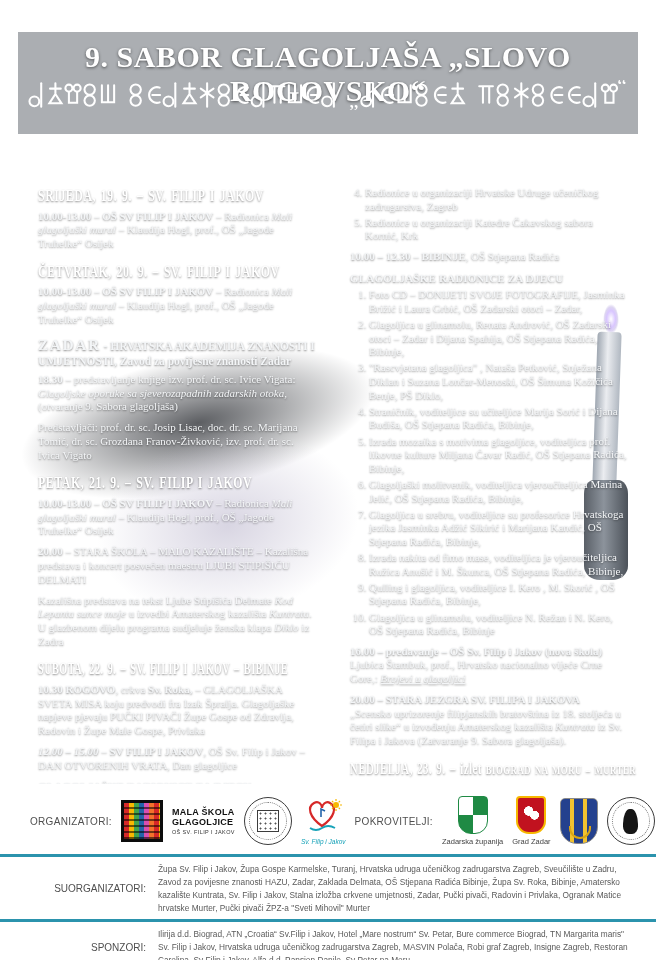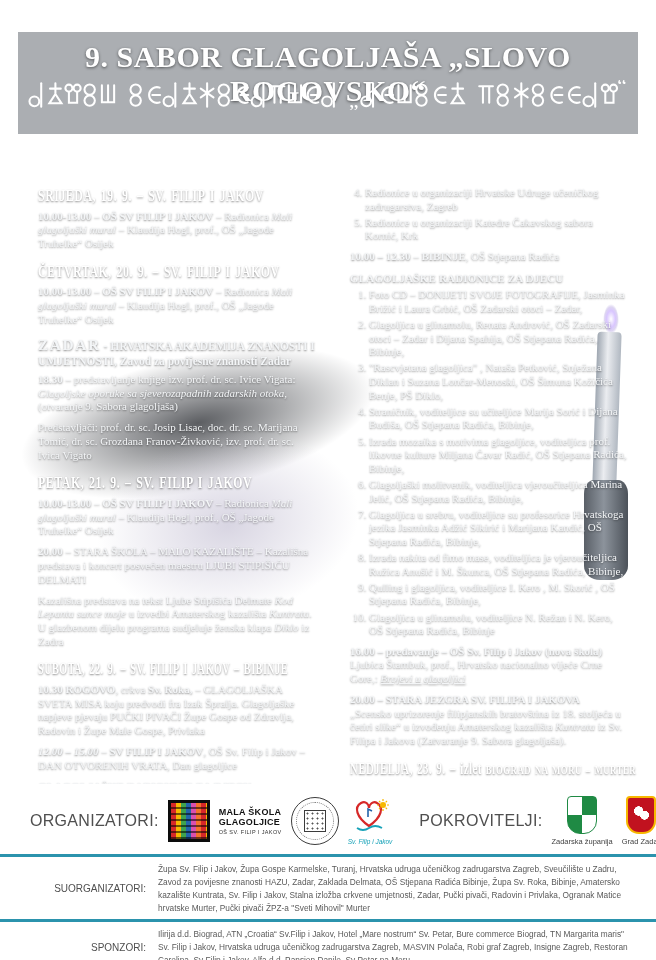--- a/index.html
+++ b/index.html
@@ -55,22 +55,22 @@
   ol.ws{margin:0 0 7px;padding-left:15px;}
   ol.ws10{padding-left:19px;}
   ol.ws li{margin-bottom:2.5px;}
   .izlet{font-size:13.5px;}
   .ned-loc{font-size:11px;}
 
   
   .footer{position:absolute;left:0;top:784px;width:656px;height:176px;background:#fff;
     font-family:"Liberation Sans",sans-serif;color:#555;}
   .logos-row{display:flex;align-items:center;padding:8px 10px 4px 30px;height:58px;gap:9px;}
-  .flabel{font-size:16px;color:#4f4f4f;letter-spacing:.3px;white-space:nowrap;}
-  .plabel{margin-left:18px;}
+  .flabel{font-size:10px;color:#4f4f4f;letter-spacing:.3px;white-space:nowrap;}
+  .plabel{}
   .mosaic{flex:none;width:42px;height:42px;border:3px solid #0c0c0c;box-sizing:border-box;
     background:
       repeating-linear-gradient(0deg, rgba(0,0,0,.55) 0 2px, transparent 2px 6px),
       repeating-linear-gradient(90deg,#d62828 0 5px,#f7b801 5px 10px,#3fa34d 10px 15px,#2364aa 15px 20px,#d94fb0 20px 25px,#f3722c 25px 30px);}
   .mslogo-text{flex:none;}
   .ms1{font-weight:700;font-size:9px;line-height:1.15;color:#111;letter-spacing:.3px;}
   .ms2{font-size:5.5px;color:#333;margin-top:2px;letter-spacing:.4px;}
   .seal{flex:none;width:48px;height:48px;border-radius:50%;border:1.6px solid #3c3c3c;box-sizing:border-box;
     display:flex;align-items:center;justify-content:center;position:relative;background:#fff;}
   .seal::before{content:"";position:absolute;inset:4px;border-radius:50%;border:1px dotted #777;}

